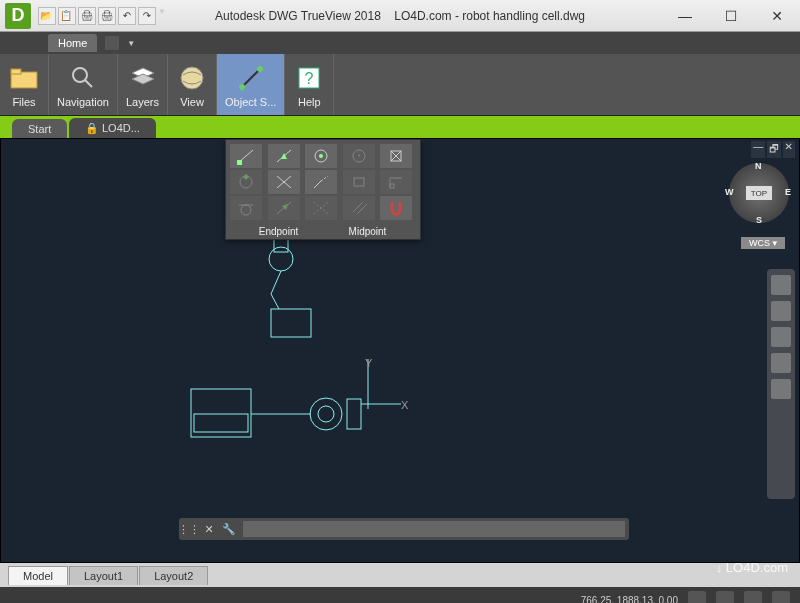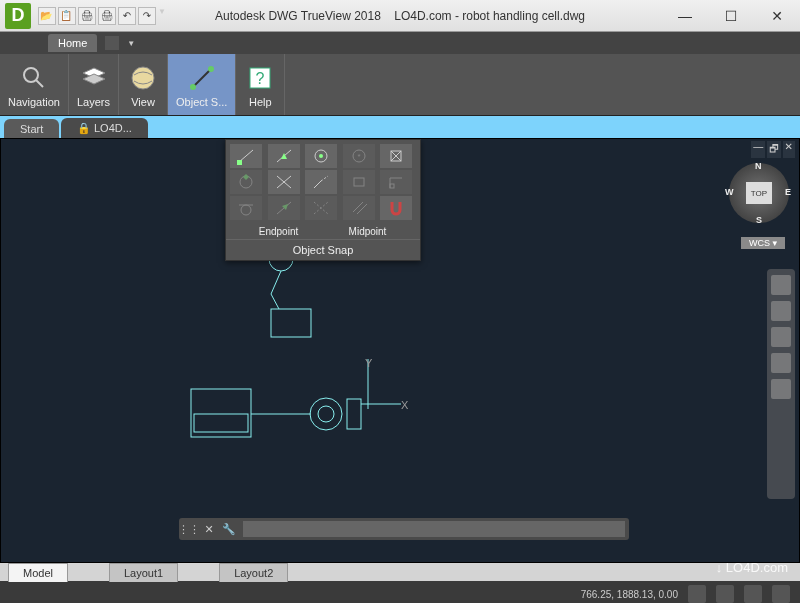--- a/index.html
+++ b/index.html
@@ -16,29 +16,29 @@
 .ribbon-header { height:22px; background:#434343; display:flex; align-items:center; padding-left:48px; gap:8px;}
 .home-tab { background:#6b6b6b; color:#fff; font-size:11px; padding:3px 10px; border-radius:3px 3px 0 0;}
 .ribbon-mini { width:14px; height:14px; background:#555; }
 .dropdown-arrow { color:#ccc; font-size:8px;}
 
 .ribbon { background:#545454; height:62px; display:flex; border-bottom:1px solid #222;}
 .ribbon-panel { display:flex; flex-direction:column; align-items:center; justify-content:center; min-width:48px; padding:4px 8px; color:#eee; font-size:11px; border-right:1px solid #666; position:relative;}
 .ribbon-panel .icon-box { width:32px; height:32px; display:flex; align-items:center; justify-content:center; margin-bottom:2px;}
 .ribbon-panel.sel { background:#7695c7; }
 
-.doc-tabs { height:22px; background:#7dd3fc; display:flex; align-items:flex-end; padding-left:4px; gap:0;}
+.doc-tabs { height:22px; background:#84cc16; display:flex; align-items:flex-end; padding-left:12px; gap:0;}
 .doc-tab { background:#5a5a5a; color:#ddd; font-size:11px; padding:4px 16px 3px 16px; border-radius:6px 6px 0 0; margin-right:2px;}
 .doc-tab.active { background:#4a4a4a;}
 .canvas { position:relative; background:#1a2430; height:425px; border:1px solid #000; overflow:hidden;}
 .vp-ctrl { position:absolute; top:2px; right:4px; display:flex; gap:2px;}
 .vp-ctrl span { color:#ccc; font-size:10px; padding:0 2px; background:#2a3440;}
 
 .viewcube { position:absolute; top:24px; right:10px; width:60px; height:60px; background:radial-gradient(circle, #666 20%, #444 70%); border-radius:50%; display:flex; align-items:center; justify-content:center;}
-.viewcube .cube { width:26px; height:22px; background:#ddd; font-size:8px; display:flex; align-items:center; justify-content:center; color:#333;}
+.viewcube .cube { width:26px; height:14px; background:#ddd; font-size:8px; display:flex; align-items:center; justify-content:center; color:#333;}
 .viewcube .dir { position:absolute; color:#eee; font-size:9px; font-weight:bold;}
 .wcs { position:absolute; top:92px; right:14px; background:#8a8a8a; color:#fff; font-size:9px; padding:1px 8px; border-radius:0;margin-top:6px;}
 
 .navbar { position:absolute; top:130px; right:4px; width:28px; height:230px; background:#6d6d6d88; border-radius:4px; display:flex; flex-direction:column; align-items:center; gap:6px; padding:6px 0;}
 .navbar .nbtn { width:20px; height:20px; background:#8a8a8a; border-radius:2px; opacity:0.7;}
 
 .draw { position:absolute; stroke:#7dd; stroke-width:1; fill:none;}
 .axis-label { position:absolute; color:#999; font-size:11px;}
 
 .snap-panel { position:absolute; top:0px; left:224px; width:196px; background:#545454; border:1px solid #333; box-shadow:0 2px 6px rgba(0,0,0,0.5); z-index:10;}
@@ -46,21 +46,21 @@
 .snap-grid .sn { width:32px; height:24px; background:#666; display:flex; align-items:center; justify-content:center;}
 .snap-grid .sn.off { opacity:0.4;}
 .snap-labels { display:flex; padding:2px 8px; color:#eee; font-size:10px;}
 .snap-labels span { width:50%; text-align:center;}
 .snap-title { text-align:center; color:#eee; font-size:11px; padding:4px; border-top:1px solid #666;}
 
 .cmdline { position:absolute; bottom:22px; left:178px; right:170px; height:22px; background:#4a4a4a; display:flex; align-items:center; border-radius:3px;}
 .cmdline .ci { width:20px; height:18px; display:flex; align-items:center; justify-content:center; color:#ccc; font-size:11px;}
 .cmdline input { flex:1; background:#666; border:none; height:16px; margin:0 4px; color:#fff; font-size:10px; padding:0 4px;}
 
-.layout-tabs { height:18px; background:#d4d4d4; display:flex; align-items:center; padding-left:8px;gap:40px;}
+.layout-tabs { height:24px; background:#d4d4d4; display:flex; align-items:center; padding-left:8px;}
 .layout-tab { background:#c4c4c4; color:#333; font-size:11px; padding:3px 14px; border:1px solid #999; border-bottom:none; margin-right:1px;}
 .layout-tab.active { background:#f4f4f4;}
 
 .statusbar { height:26px; background:#3a3a3a; display:flex; align-items:center; justify-content:flex-end; padding:0 10px; color:#ccc; font-size:10px; gap:10px;}
 .status-btn { width:18px; height:18px; background:#555; border-radius:2px;}
 .watermark { position:absolute; bottom:28px; right:12px; color:#fff; font-size:13px; opacity:0.85; font-weight:300; z-index:50; font-family:Arial;}
 </style>
 </head>
 <body>
 
@@ -85,20 +85,29 @@
 
 <div class="ribbon-header">
   <div class="home-tab">Home</div>
   <div class="ribbon-mini"></div>
   <span class="dropdown-arrow">▼</span>
 </div>
 
 <div class="ribbon">
   <div class="ribbon-panel">
       <div class="icon-box">
+        <svg width="28" height="22">
+          <rect x="1" y="5" width="26" height="16" fill="#f5d47a" stroke="#b89030"></rect>
+          <rect x="1" y="2" width="10" height="5" fill="#f5d47a" stroke="#b89030"></rect>
+        </svg>
+      </div>
+      <span>Files</span>
+    </div>
+  <div class="ribbon-panel">
+      <div class="icon-box">
         <svg width="26" height="26">
           <circle cx="10" cy="10" r="7" fill="none" stroke="#ccc" stroke-width="2"></circle>
           <line x1="15" y1="15" x2="22" y2="22" stroke="#ccc" stroke-width="2"></line>
         </svg>
       </div>
       <span>Navigation</span>
     </div>
   <div class="ribbon-panel">
       <div class="icon-box">
         <svg width="26" height="24">
@@ -240,21 +249,20 @@
       <div class="sn">
           <svg width="20" height="18">
             <path d="M6 3 L6 11 A4 4 0 0 0 14 11 L14 3" fill="none" stroke="#c44" stroke-width="3"></path>
           </svg>
         </div>
     </div>
     <div class="snap-labels">
       <span>Endpoint</span>
       <span>Midpoint</span>
     </div>
-    <div class="snap-title">Object Snap</div>
   </div>
 
   <div class="viewcube">
     <div class="cube">TOP</div>
     <div class="dir" style="top:-2px;left:26px">N</div>
     <div class="dir" style="bottom:-2px;left:27px">S</div>
     <div class="dir" style="top:24px;right:-2px">E</div>
     <div class="dir" style="top:24px;left:-4px">W</div>
   </div>
   <div class="wcs"><span>WCS</span> ▾</div>

